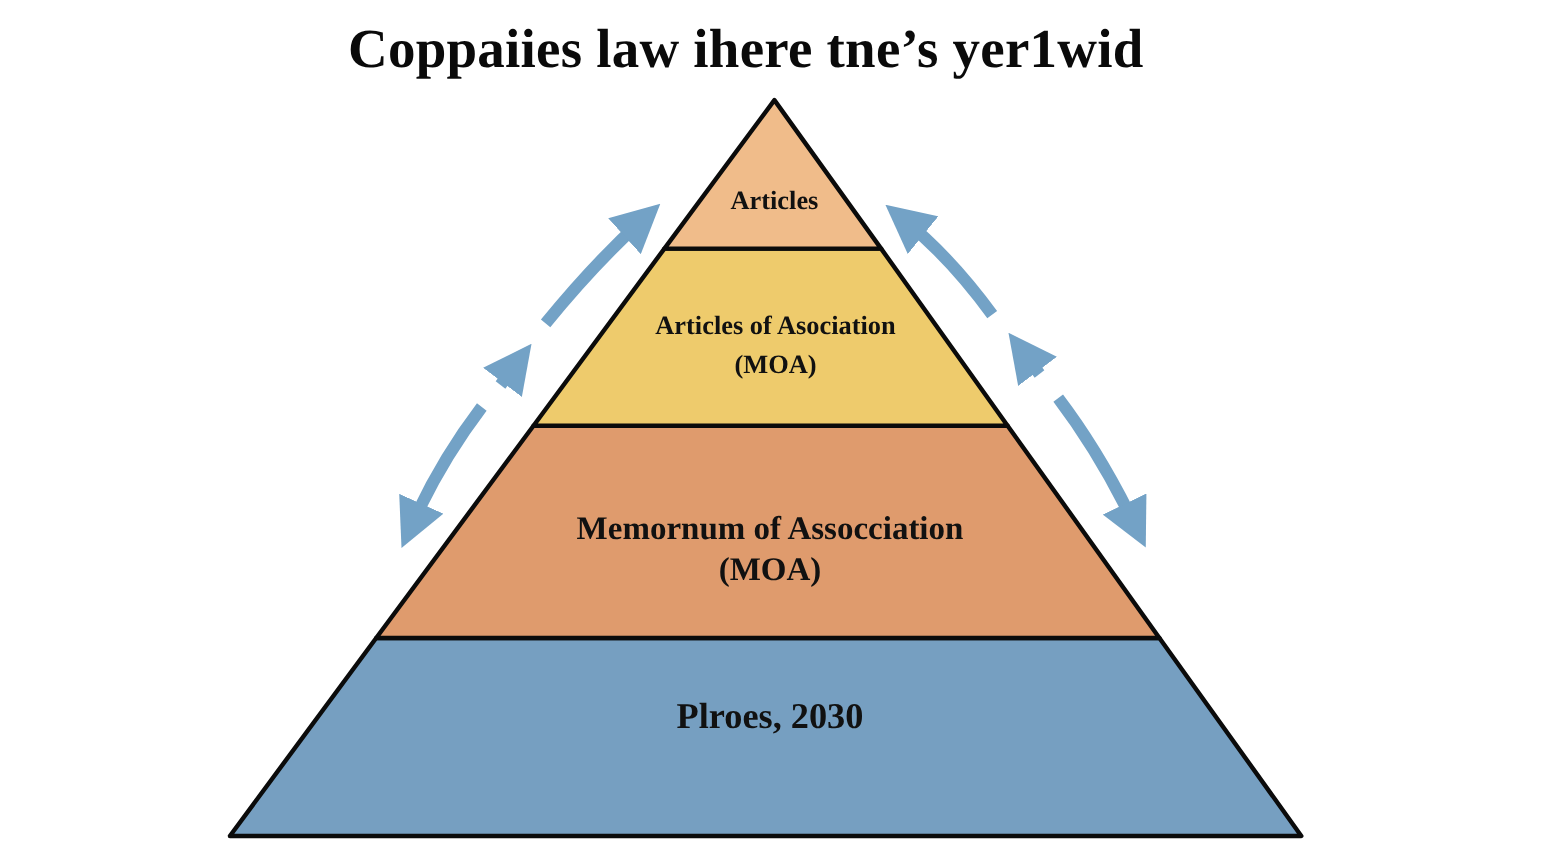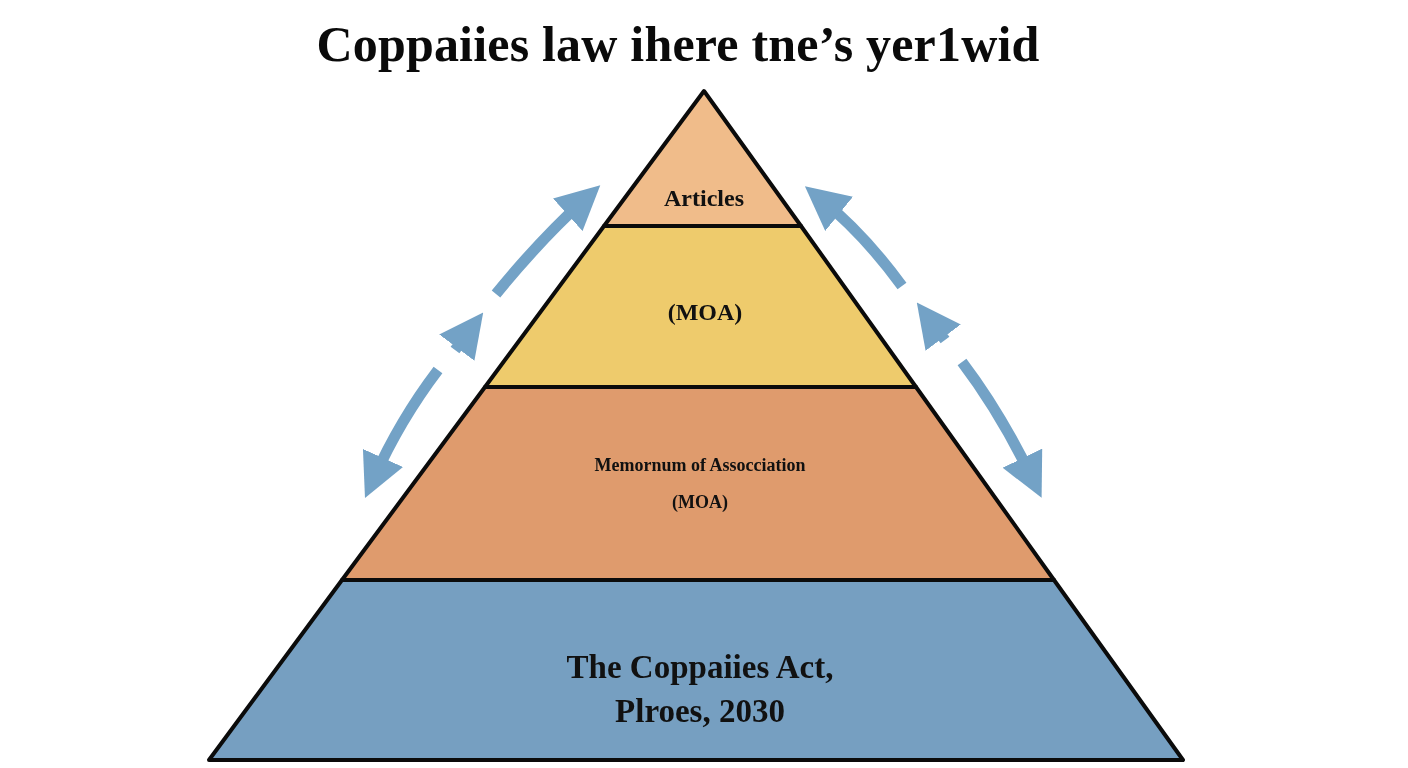--- a/index.html
+++ b/index.html
@@ -33,26 +33,25 @@
       left: 0;
       top: 0;
     }
     .layer-label {
       position: absolute;
       text-align: center;
       font-family: "Liberation Serif", "DejaVu Serif", serif;
       font-weight: bold;
       color: #111111;
       white-space: nowrap;
-      margin-top: 15px;
     }
     .layer-label span { display: block; }
     .lbl-top { left: 604px; width: 200px; top: 166px; font-size: 24px; line-height: 34px; }
     .lbl-l2  { left: 485px; width: 440px; top: 280px; font-size: 24px; line-height: 35px; }
-    .lbl-l3  { left: 400px; width: 600px; top: 432px; font-size: 18px; line-height: 37px; }
+    .lbl-l3  { left: 400px; width: 600px; top: 462px; font-size: 30px; line-height: 37px; }
     .lbl-base{ left: 400px; width: 600px; top: 630px; font-size: 33px; line-height: 44px; }
   </style>
 </head>
 <body>
 
 <div class="canvas">
 
   <div class="title">Coppaiies law ihere tne’s yer1wid</div>
 
   <svg class="diagram" width="1408" height="768" viewBox="0 0 1408 768">
@@ -84,26 +83,26 @@
 
       <path d="M962,362 Q1000,412 1032,478" marker-end="url(#ah)"></path>
     </g>
   </svg>
 
   <div class="layer-label lbl-top">
     <span>Articles</span>
   </div>
 
   <div class="layer-label lbl-l2">
+    <span>Articles of Asociation</span>
     <span>(MOA)</span>
   </div>
 
   <div class="layer-label lbl-l3">
     <span>Memornum of Assocciation</span>
     <span>(MOA)</span>
   </div>
 
   <div class="layer-label lbl-base">
-    <span>The Coppaiies Act,</span>
     <span>Plroes, 2030</span>
   </div>
 
 </div>
 
 </body></html>

